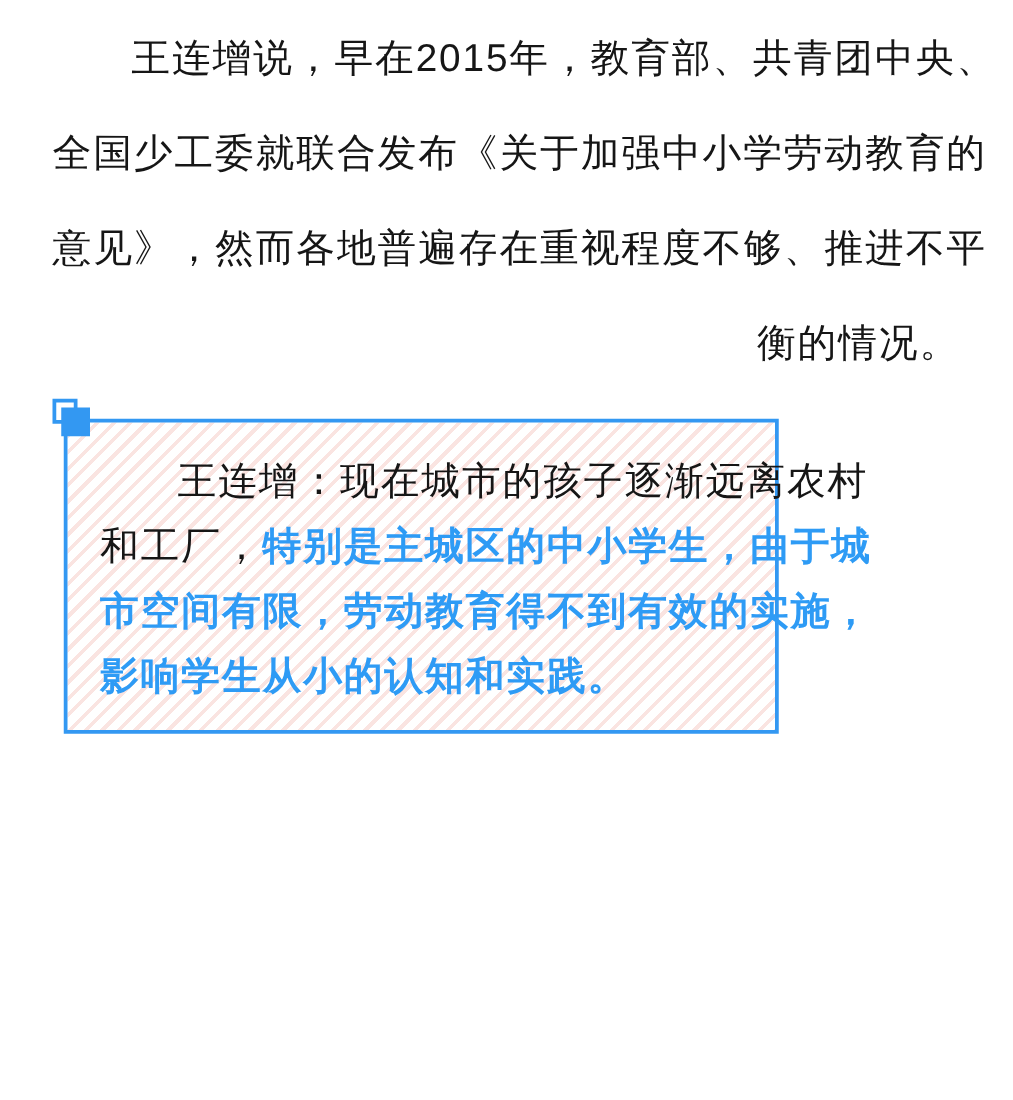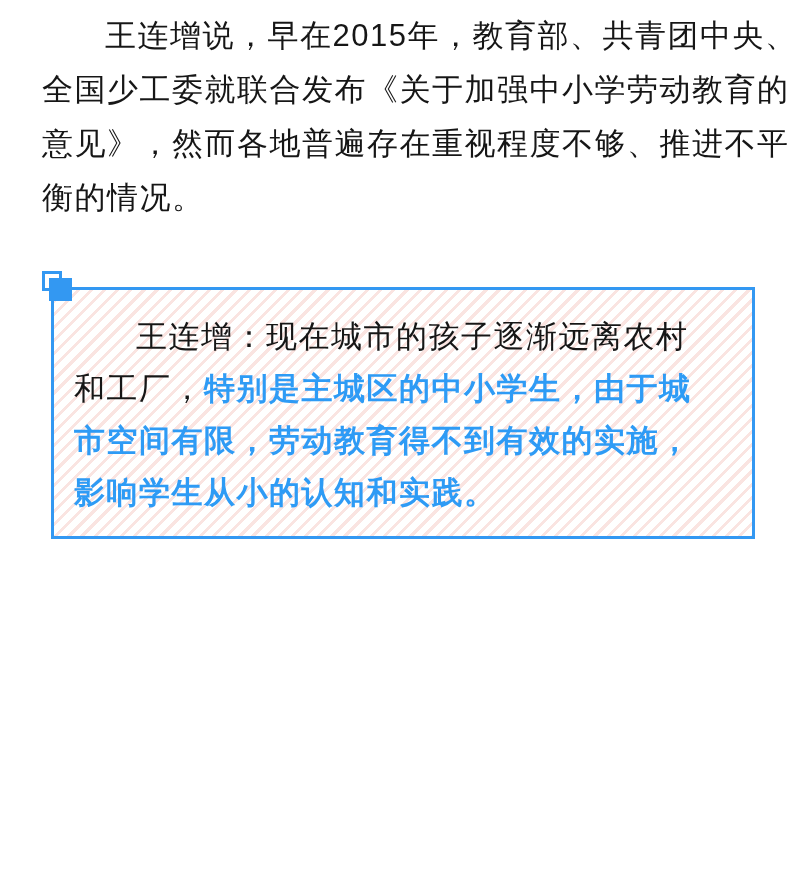--- a/index.html
+++ b/index.html
@@ -12,32 +12,33 @@
   html, body { background: #ffffff; }
   body {
     width: 810px;
     height: 880px;
     overflow: hidden;
     font-family: "Liberation Sans", sans-serif;
     padding: 9px 42px 0 42px;
   }
   .para {
     font-size: 31px;
-    line-height: 54px;
+    line-height: 76px;
     letter-spacing: 1.5px;
     color: var(--body-text);
     text-indent: 63px;
     white-space: pre;
+    text-align: right;
   }
   .quote-box {
     position: relative;
-    width: 704px;
-    margin: 62px 0 28px 9px;
+    width: 572px;
+    margin: 22px 0 28px 9px;
     border: 3px solid var(--accent-blue);
-    padding: 21px 22px 17px 20px;
+    padding: 21px 22px 17px 26px;
     background-color: #ffffff;
     background-image: repeating-linear-gradient(
       135deg,
       #ffffff 0px, #ffffff 6.3px,
       var(--stripe-pink) 6.3px, var(--stripe-pink) 9.3px
     );
   }
   .corner-outline {
     position: absolute;
     left: -12px;

